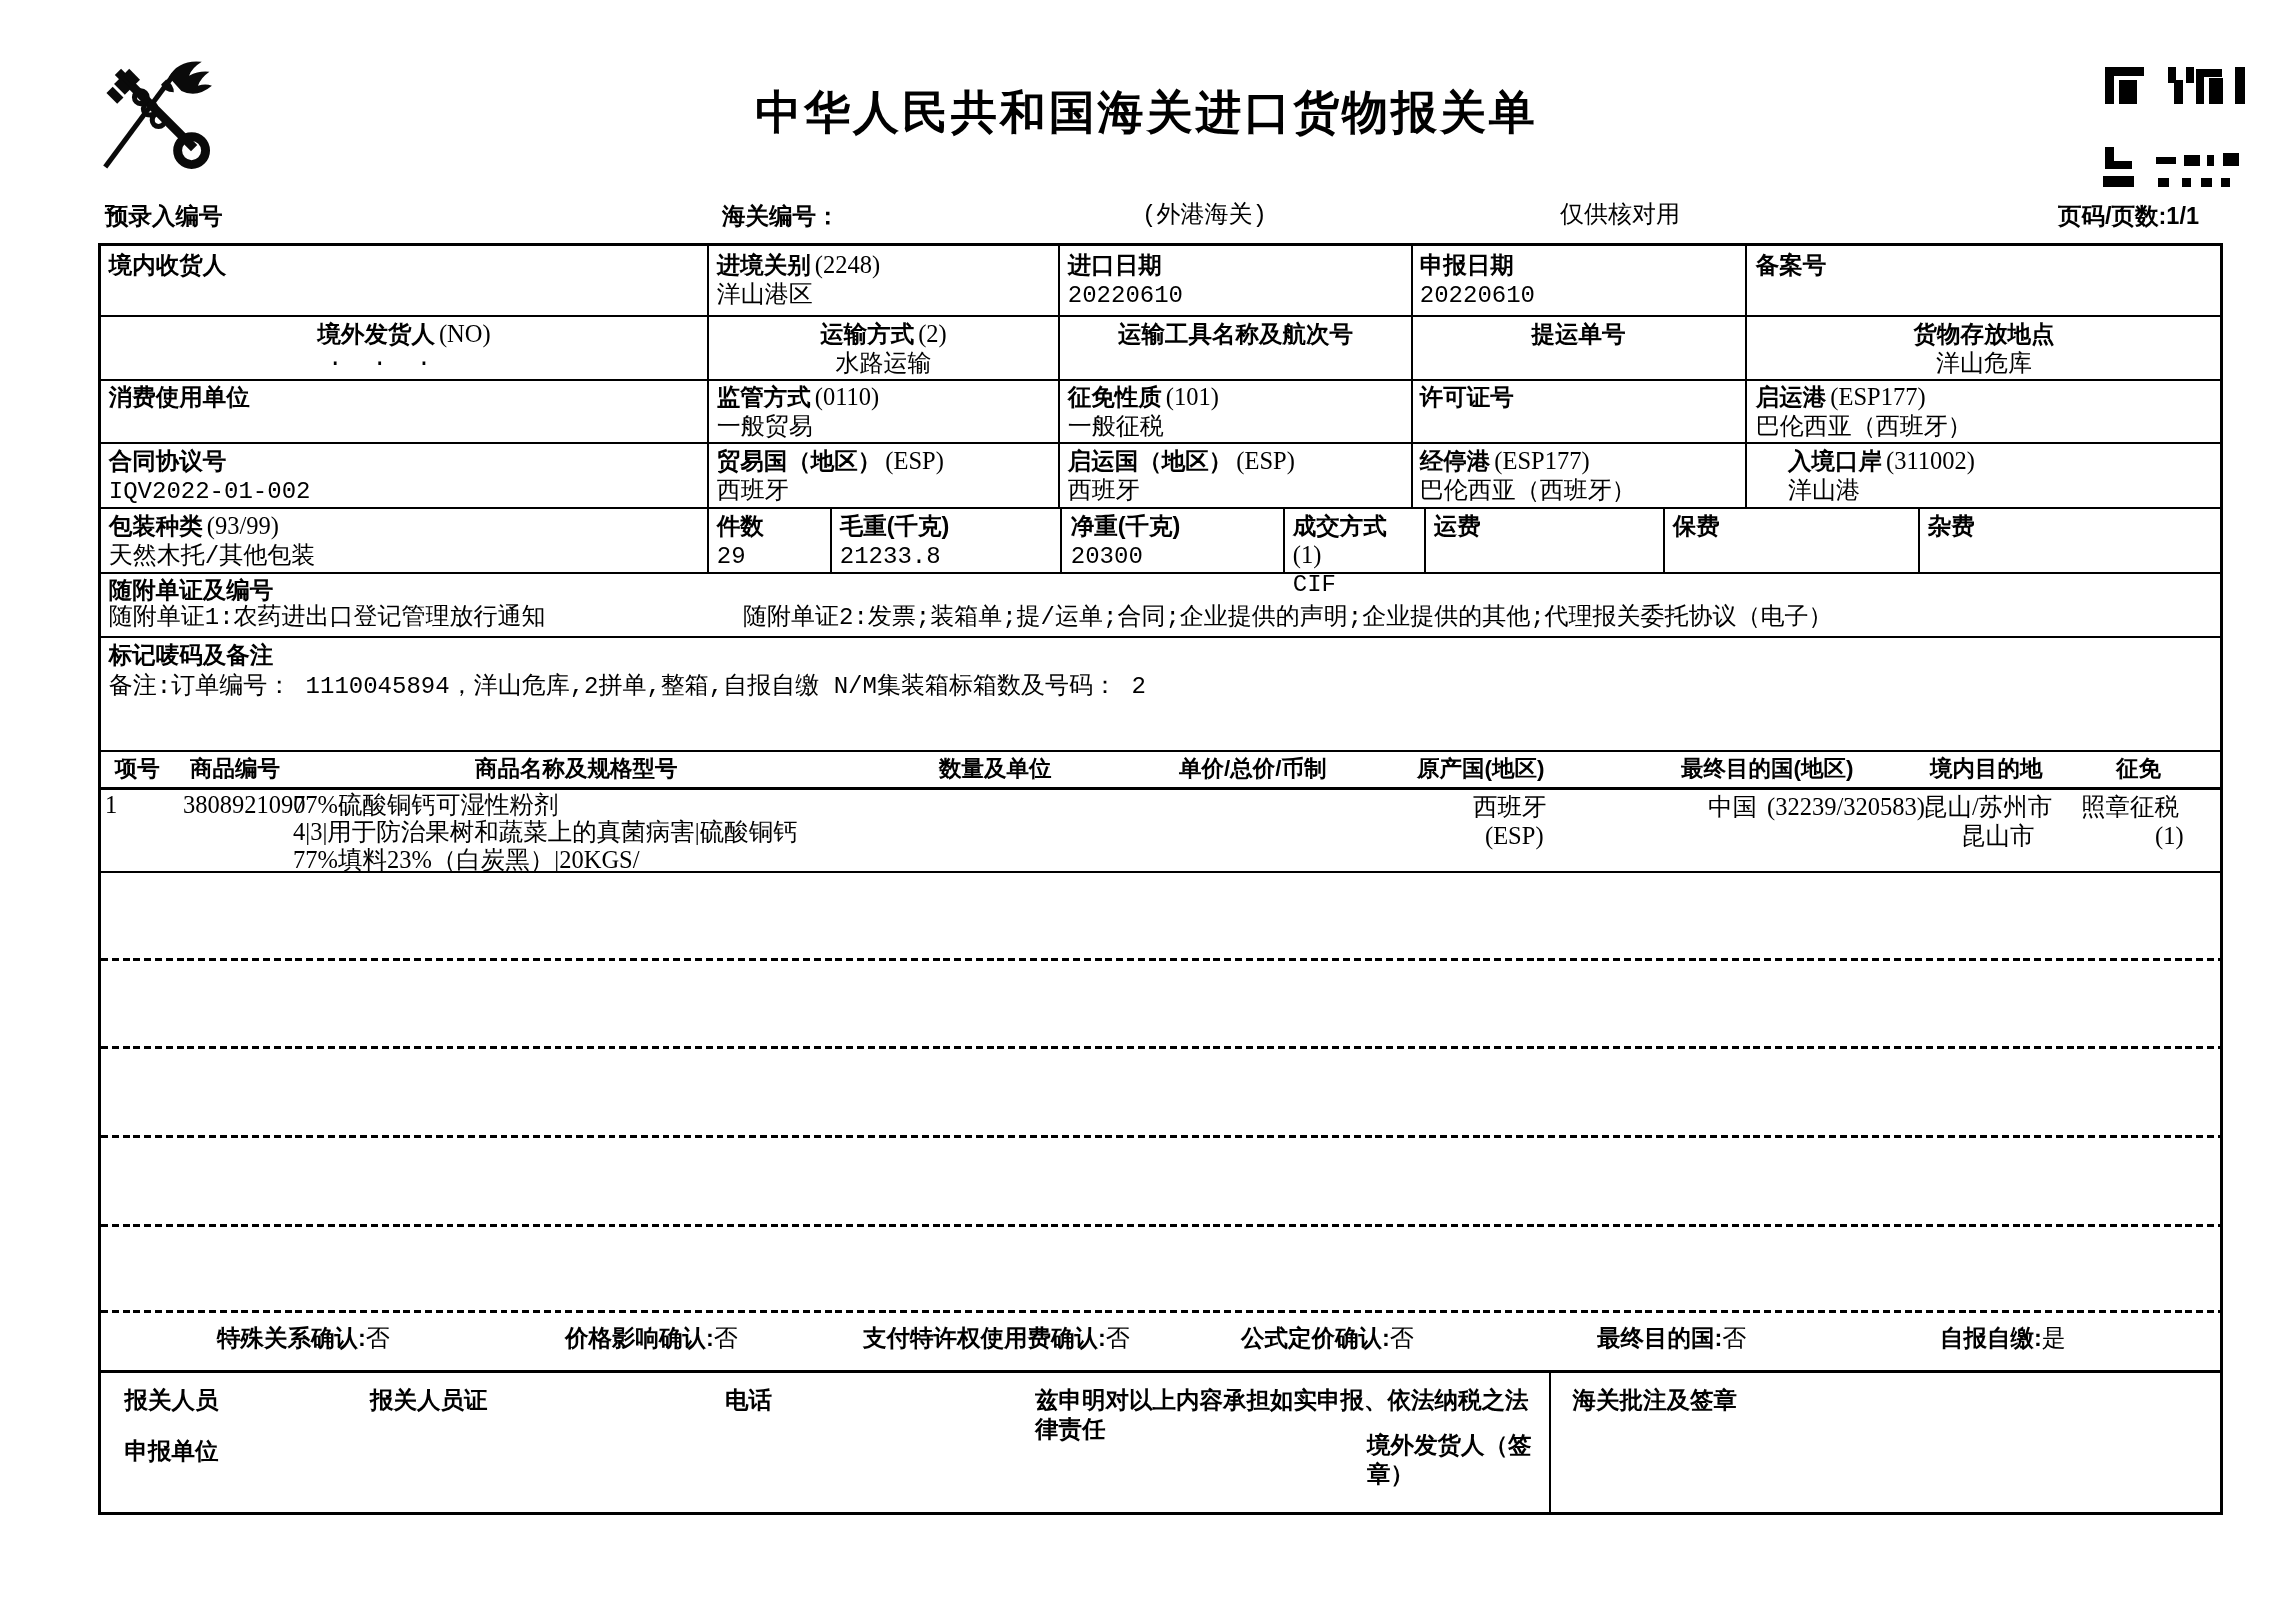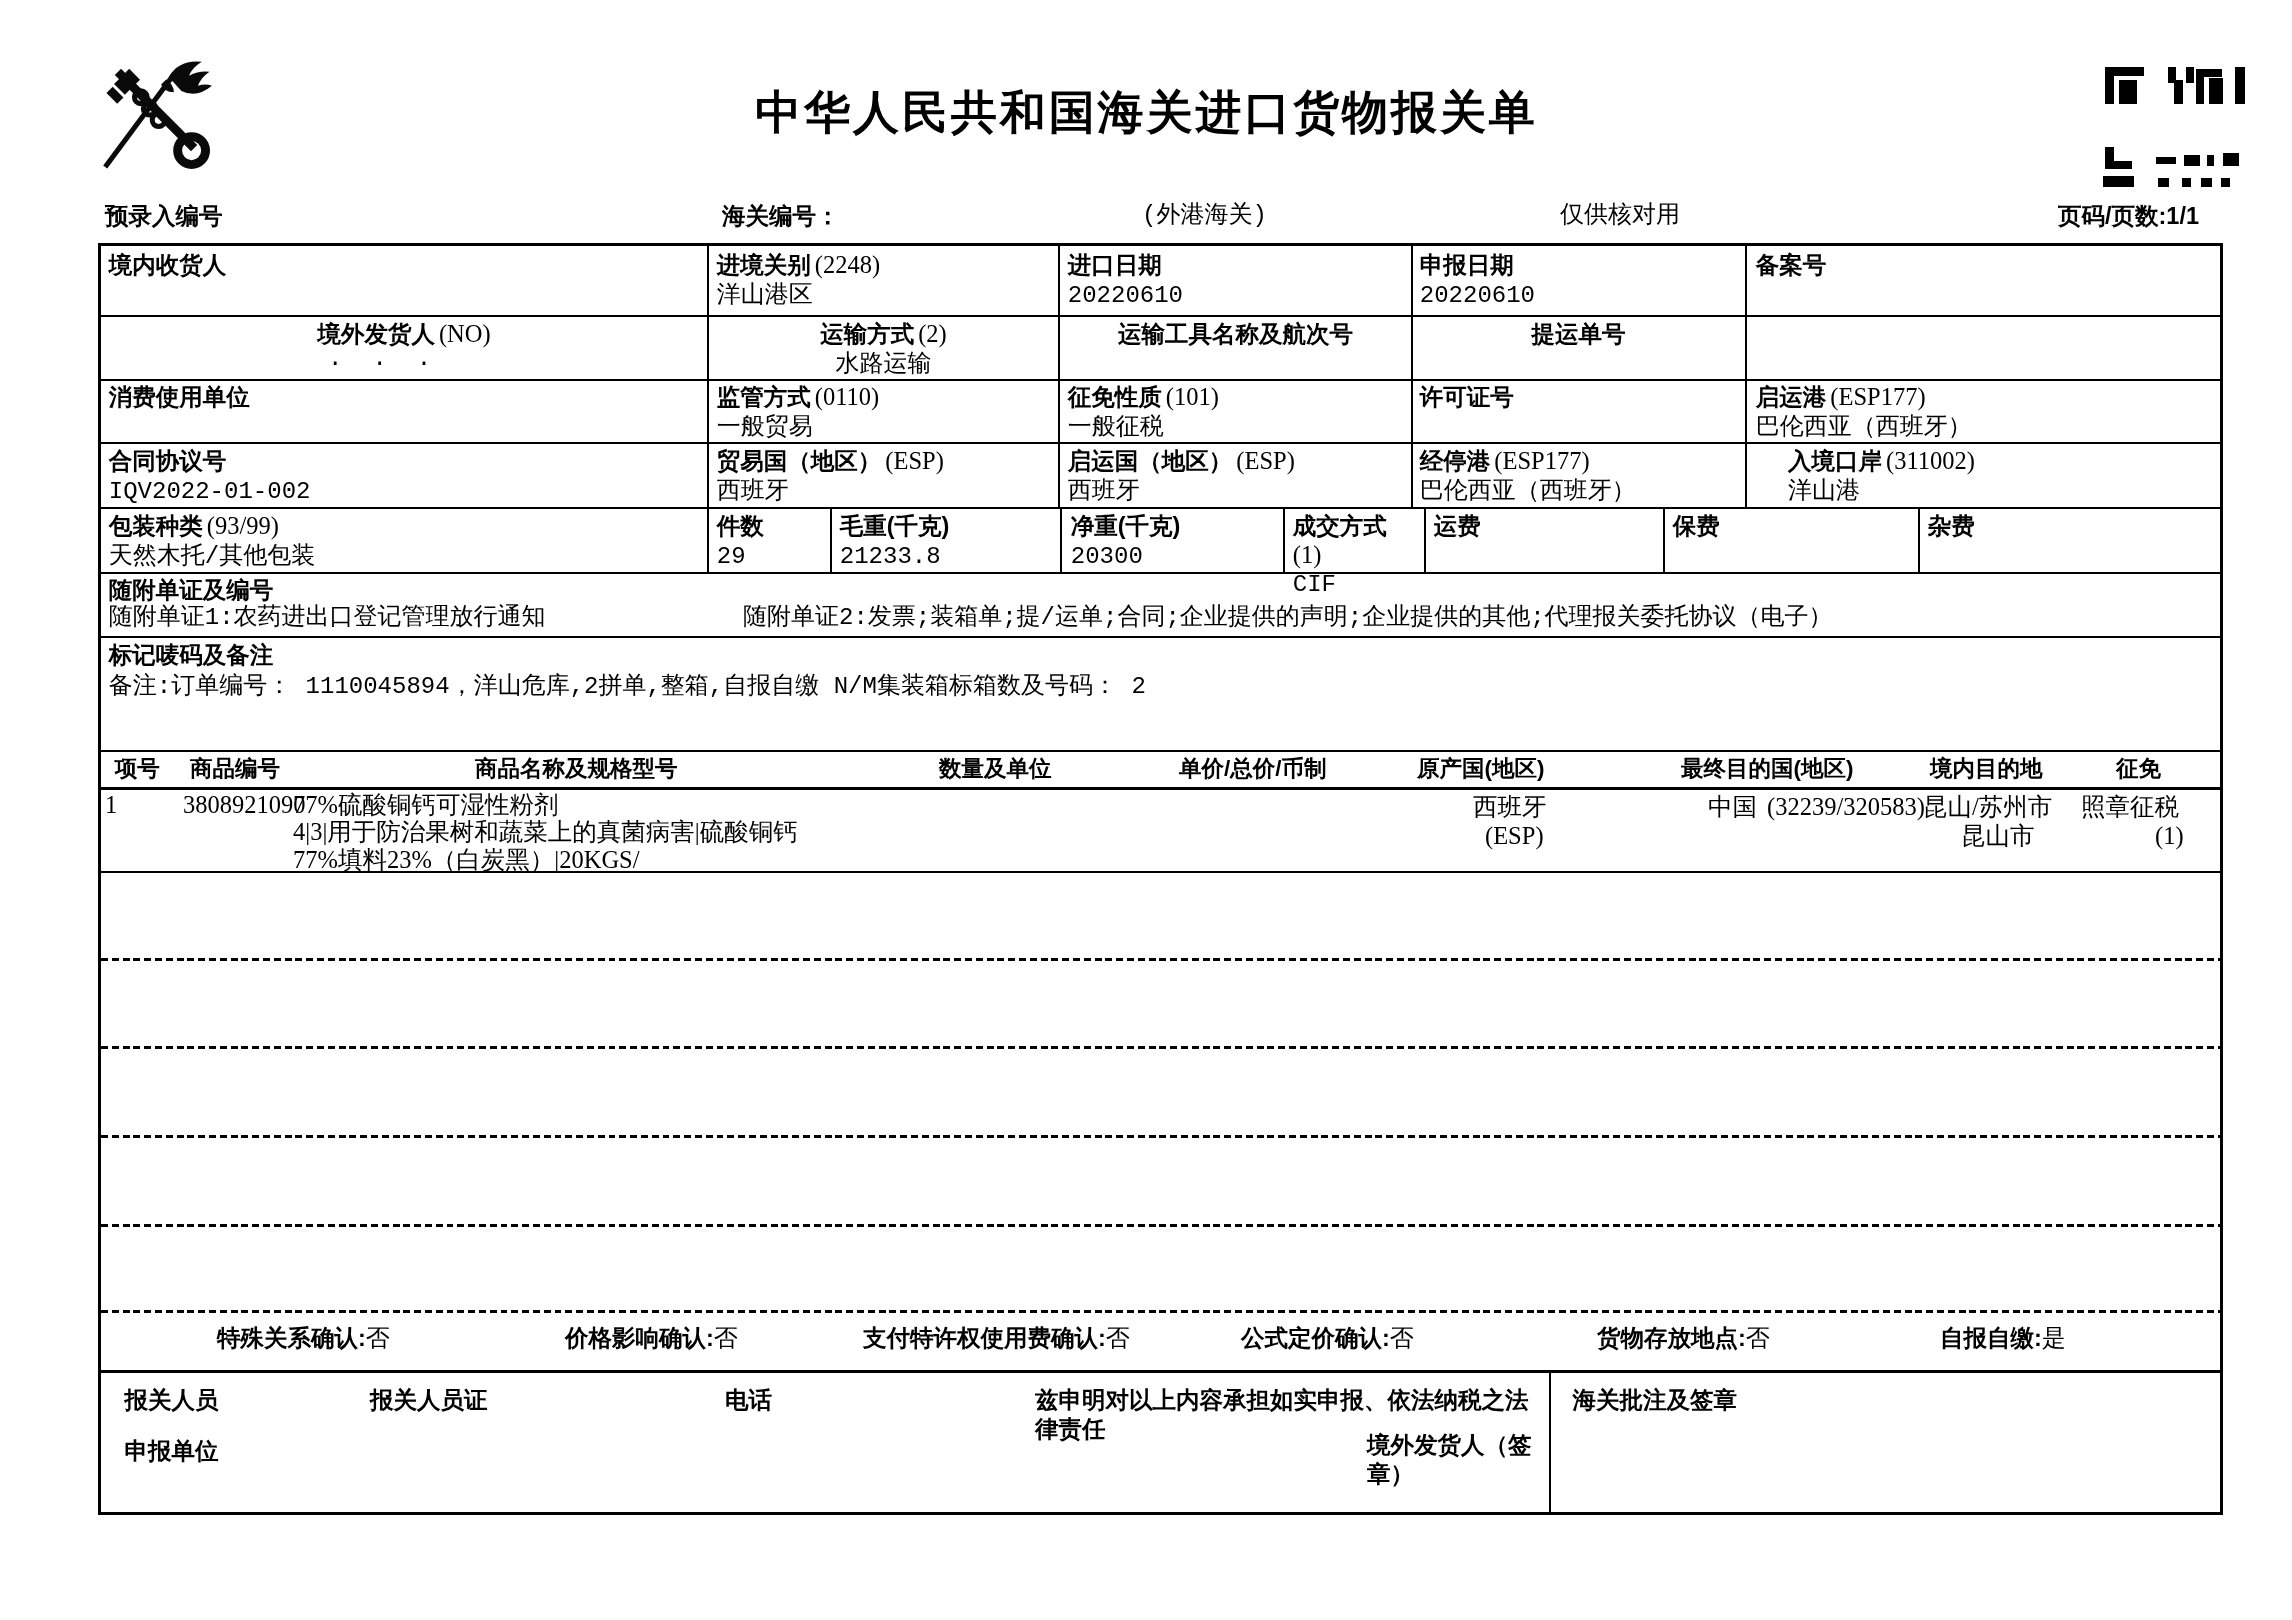--- a/index.html
+++ b/index.html
@@ -110,20 +110,24 @@
         <span class="lbl">运输方式</span>
         <span class="code">(2)</span>
         <div class="val">水路运输</div>
       </div>
       <div class="cell" style="left:959px;width:353px;">
         <span class="lbl">运输工具名称及航次号</span>
       </div>
       <div class="cell" style="left:1311px;width:335px;">
         <span class="lbl">提运单号</span>
       </div>
+      <div class="cell last" style="left:1647px;width:472px;">
+        <span class="lbl">货物存放地点</span>
+        <div class="val">洋山危库</div>
+      </div>
     </div>
 
     <div class="row" style="top:132px;height:64px;">
       <div class="cell" style="left:0;width:608px;">
         <span class="lbl">消费使用单位</span>
       </div>
       <div class="cell" style="left:608px;width:351px;">
         <span class="lbl">监管方式</span>
         <span class="code">(0110)</span>
         <div class="val">一般贸易</div>
@@ -253,21 +257,21 @@
       <div class="dashed" style="top:87px;"></div>
       <div class="dashed" style="top:175px;"></div>
       <div class="dashed" style="top:264px;"></div>
       <div class="dashed" style="top:353px;"></div>
       <div class="dashed" style="top:439px;"></div>
       <div>
         <span class="abs" style="left:116px;top:453px;"><span class="lbl">特殊关系确认:</span><span class="val">否</span></span>
         <span class="abs" style="left:464px;top:453px;"><span class="lbl">价格影响确认:</span><span class="val">否</span></span>
         <span class="abs" style="left:762px;top:453px;"><span class="lbl">支付特许权使用费确认:</span><span class="val">否</span></span>
         <span class="abs" style="left:1140px;top:453px;"><span class="lbl">公式定价确认:</span><span class="val">否</span></span>
-        <span class="abs" style="left:1496px;top:453px;"><span class="lbl">货物存放地点:</span><span class="val">否</span></span>
+        <span class="abs" style="left:1496px;top:453px;"><span class="lbl">最终目的国:</span><span class="val">否</span></span>
         <span class="abs" style="left:1839px;top:453px;"><span class="lbl">自报自缴:</span><span class="val">是</span></span>
       </div>
     </div>
 
     <div class="row" style="top:1124px;height:142px;border-bottom:none;">
       <div class="cell" style="left:0;width:1450px;">
         <span class="lbl abs" style="left:23.5px;top:15.7px;">报关人员</span>
         <span class="lbl abs" style="left:269px;top:15.7px;">报关人员证</span>
         <span class="lbl abs" style="left:624px;top:15.7px;">电话</span>
         <span class="lbl abs" style="left:934px;top:15.7px;">兹申明对以上内容承担如实申报、依法纳税之法律责任</span>

